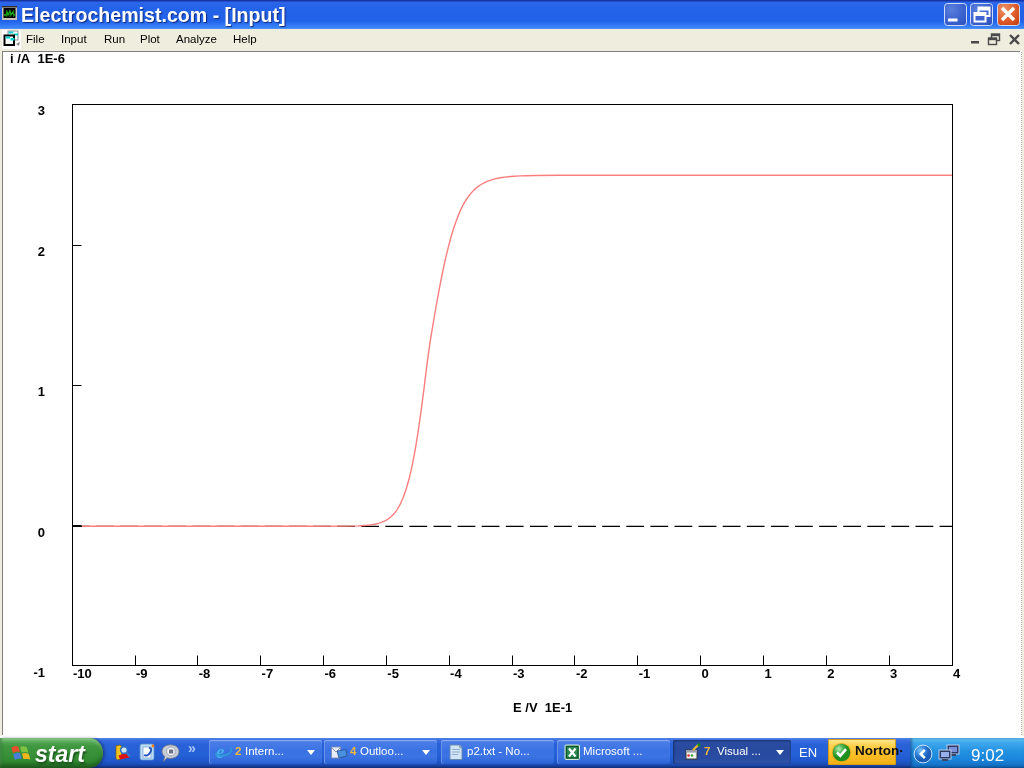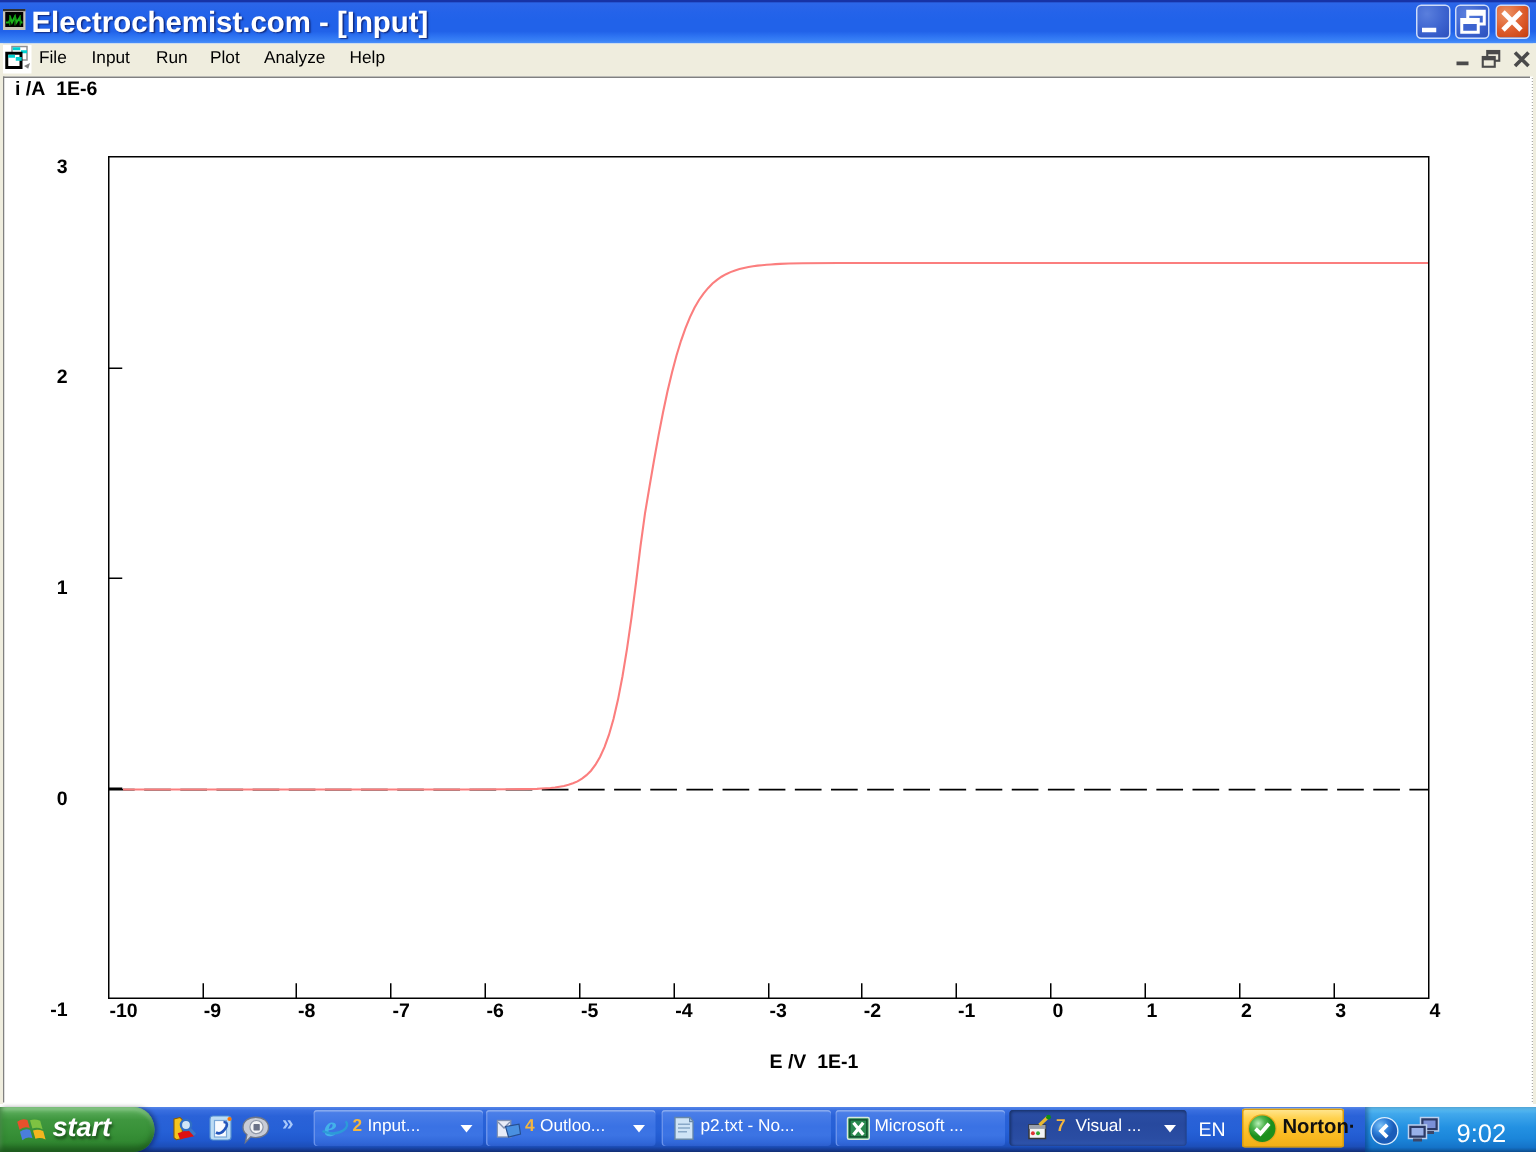--- a/index.html
+++ b/index.html
@@ -23,21 +23,21 @@
 #edgeL{position:absolute;left:0;top:29px;width:2px;height:707px;background:#efedde;}
 #edgeR{position:absolute;left:1022px;top:29px;width:2px;height:707px;background:#efedde;}
 
 #client{position:absolute;left:3px;top:52px;width:1018px;height:684px;background:#fff;}
 
 #taskbar{position:absolute;left:0;top:738px;width:1024px;height:30px;
  background:linear-gradient(180deg,#5586e8 0%,#3a6fe0 7%,#2a62d8 20%,#2560d6 55%,#2058cd 75%,#1c4eb8 88%,#15388c 96%,#122e72 100%);}
 #startbtn{position:absolute;left:0px;top:738px;width:103px;height:30px;border-radius:0 14px 14px 0/0 15px 15px 0;
  background:linear-gradient(180deg,#7db87d 0%,#57a957 10%,#3f973f 28%,#389138 55%,#318831 78%,#246d24 95%,#1c581c 100%);
  box-shadow:inset 0 -2px 4px #1d5a1d, inset 0 2px 3px #8ecf8e, 2px 0 3px rgba(0,0,20,.35);}
-#startbtn span{position:absolute;left:35px;top:3px;color:#fff;font-weight:bold;font-style:italic;font-size:18px;
+#startbtn span{position:absolute;left:35px;top:3px;color:#fff;font-weight:bold;font-style:italic;font-size:23px;
  text-shadow:1px 2px 2px #1a4f1a;}
 .tbtn{position:absolute;top:740px;height:24px;border-radius:2.5px;
  background:linear-gradient(180deg,#6792e9 0%,#4a7ee8 8%,#3a72e4 45%,#3c74e4 70%,#3168da 90%,#2c5ecd 100%);
  box-shadow:inset 0 1px 0 #86a9ef, inset 1px 0 0 #6a92ea;}
 .tbtn .lbl{position:absolute;left:26px;top:5px;color:#fff;font-size:11.5px;white-space:nowrap;}
 .tbtn .num{position:absolute;left:26px;top:5px;font-weight:bold;font-size:11.5px;color:#f4b63f;}
 .tbtn .arr{position:absolute;right:7px;top:10px;width:0;height:0;border-left:4px solid transparent;border-right:4px solid transparent;border-top:5px solid #fff;}
 #tb5{background:linear-gradient(180deg,#2b4ea4 0%,#27499e 40%,#2a4da3 80%,#2f55ae 100%);
  box-shadow:inset 0 1px 2px #1a3570, inset 1px 0 2px #1a3570;}
 #en{position:absolute;left:799px;top:745px;color:#fff;font-size:13px;}
@@ -177,21 +177,21 @@
   </svg>
   <svg style="position:absolute;left:161px;top:744px" width="19" height="19" viewBox="0 0 19 19">
     <path d="M9.5 0.8 C14.5 0.8 18 3.6 18 7.6 C18 11.6 14.5 14.4 9.5 14.4 C8.3 14.4 7.2 14.2 6.2 13.9 L2.6 17.6 L3.6 12.3 C1.9 11.1 1 9.5 1 7.6 C1 3.6 4.5 0.8 9.5 0.8 Z" fill="#c8ccd6" stroke="#6e7688" stroke-width="0.9"></path>
     <circle cx="10" cy="7.4" r="4.4" fill="#f2f3f6" stroke="#9098a8" stroke-width="0.8"></circle>
     <rect x="8" y="5.4" width="4.2" height="4.2" rx="0.5" fill="#6a7288"></rect>
   </svg>
   <div style="position:absolute;left:188px;top:740px;color:#a8c8fa;font-size:14px;font-weight:bold;">»</div>
 
   <div class="tbtn" id="tb1" style="left:209px;width:113px">
       <span class="num">2</span>
-      <span class="lbl" style="left:36px">Input...</span>
+      <span class="lbl" style="left:36px">Intern...</span>
       <span class="arr"></span>
     </div>
   <div class="tbtn" id="tb2" style="left:324px;width:113px">
       <span class="num">4</span>
       <span class="lbl" style="left:36px">Outloo...</span>
       <span class="arr"></span>
     </div>
   <div class="tbtn" id="tb3" style="left:441px;width:113px">
       <span class="lbl">p2.txt - No...</span>
     </div>

